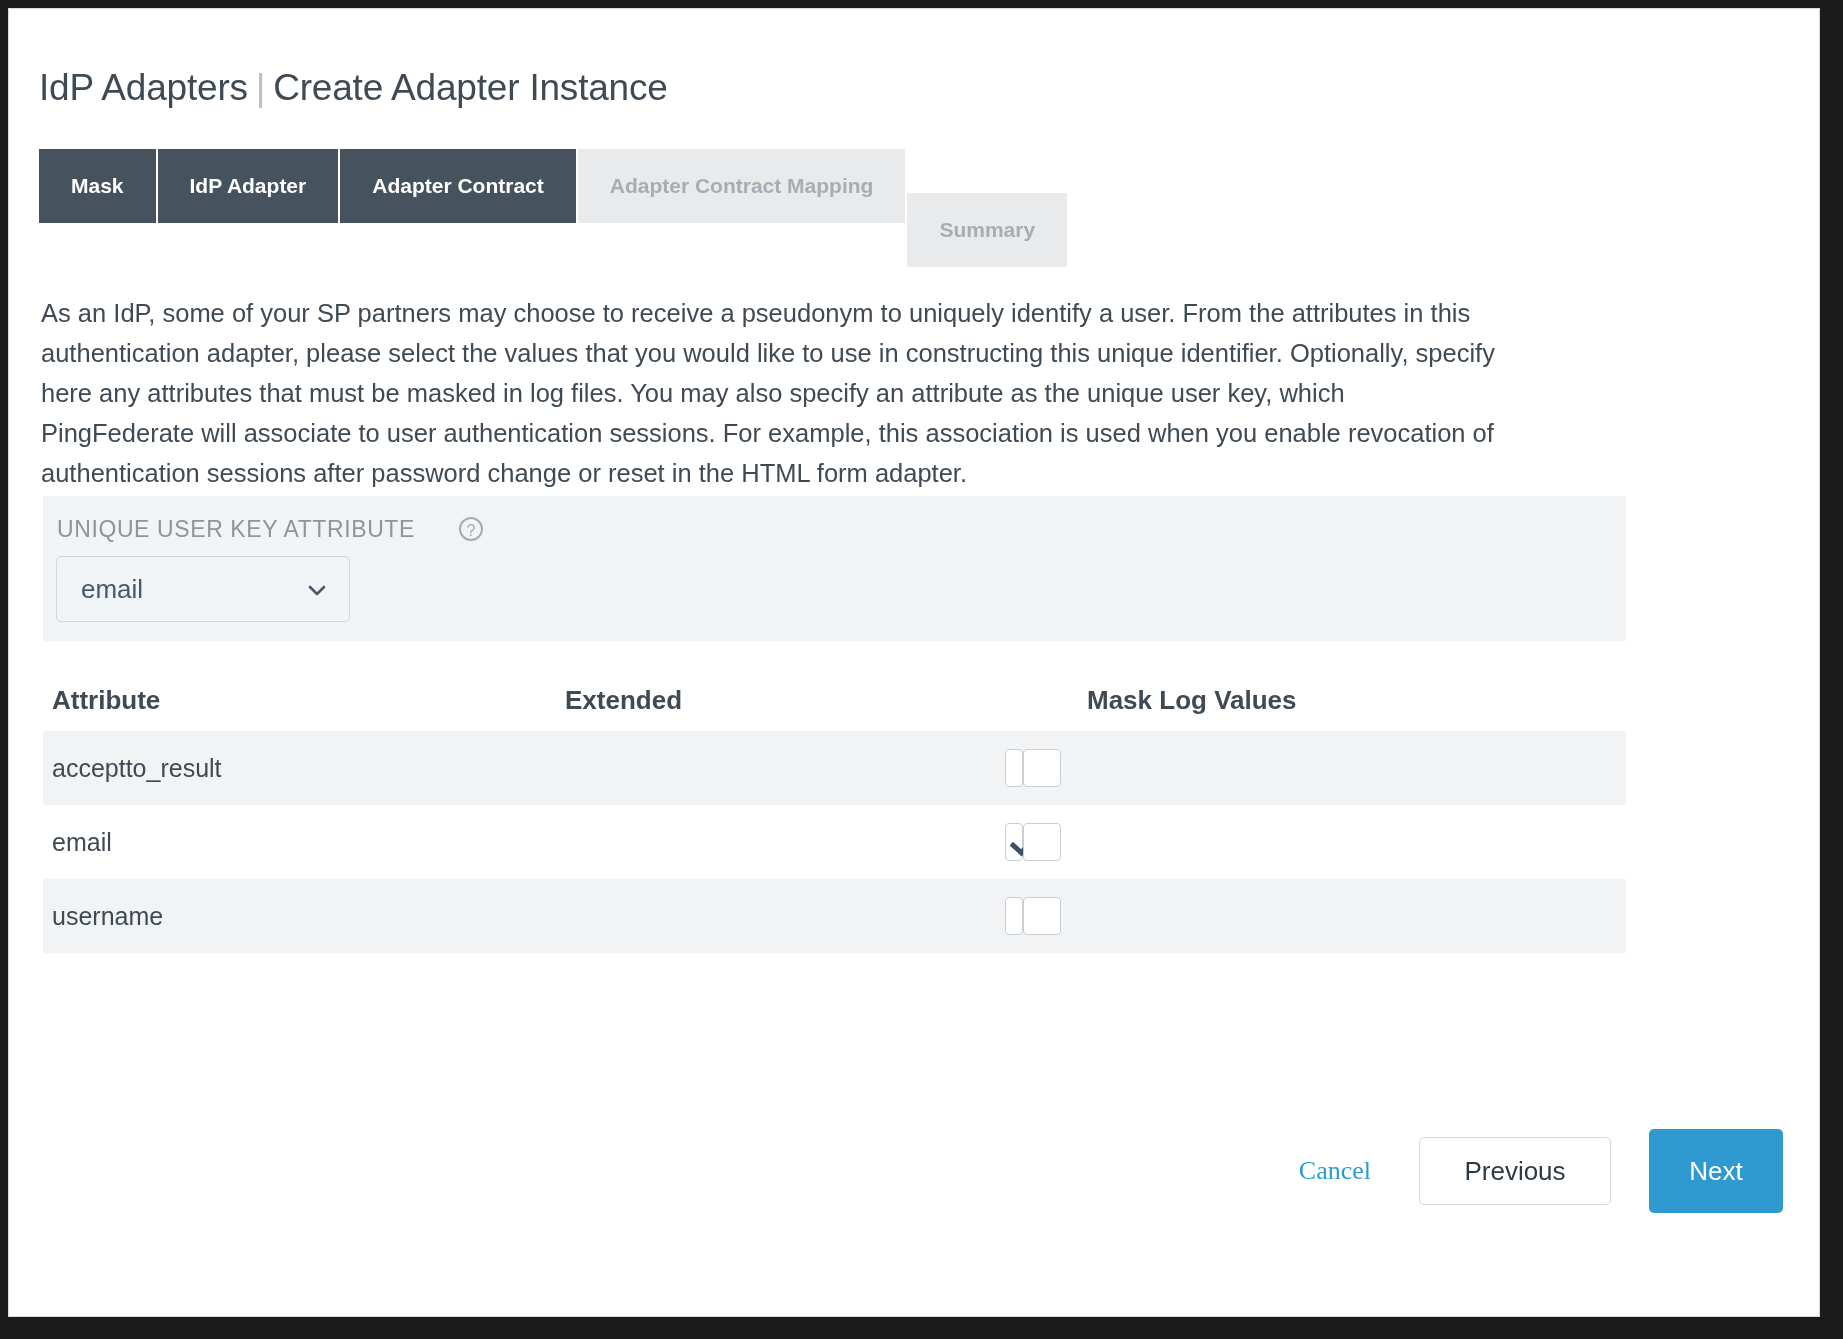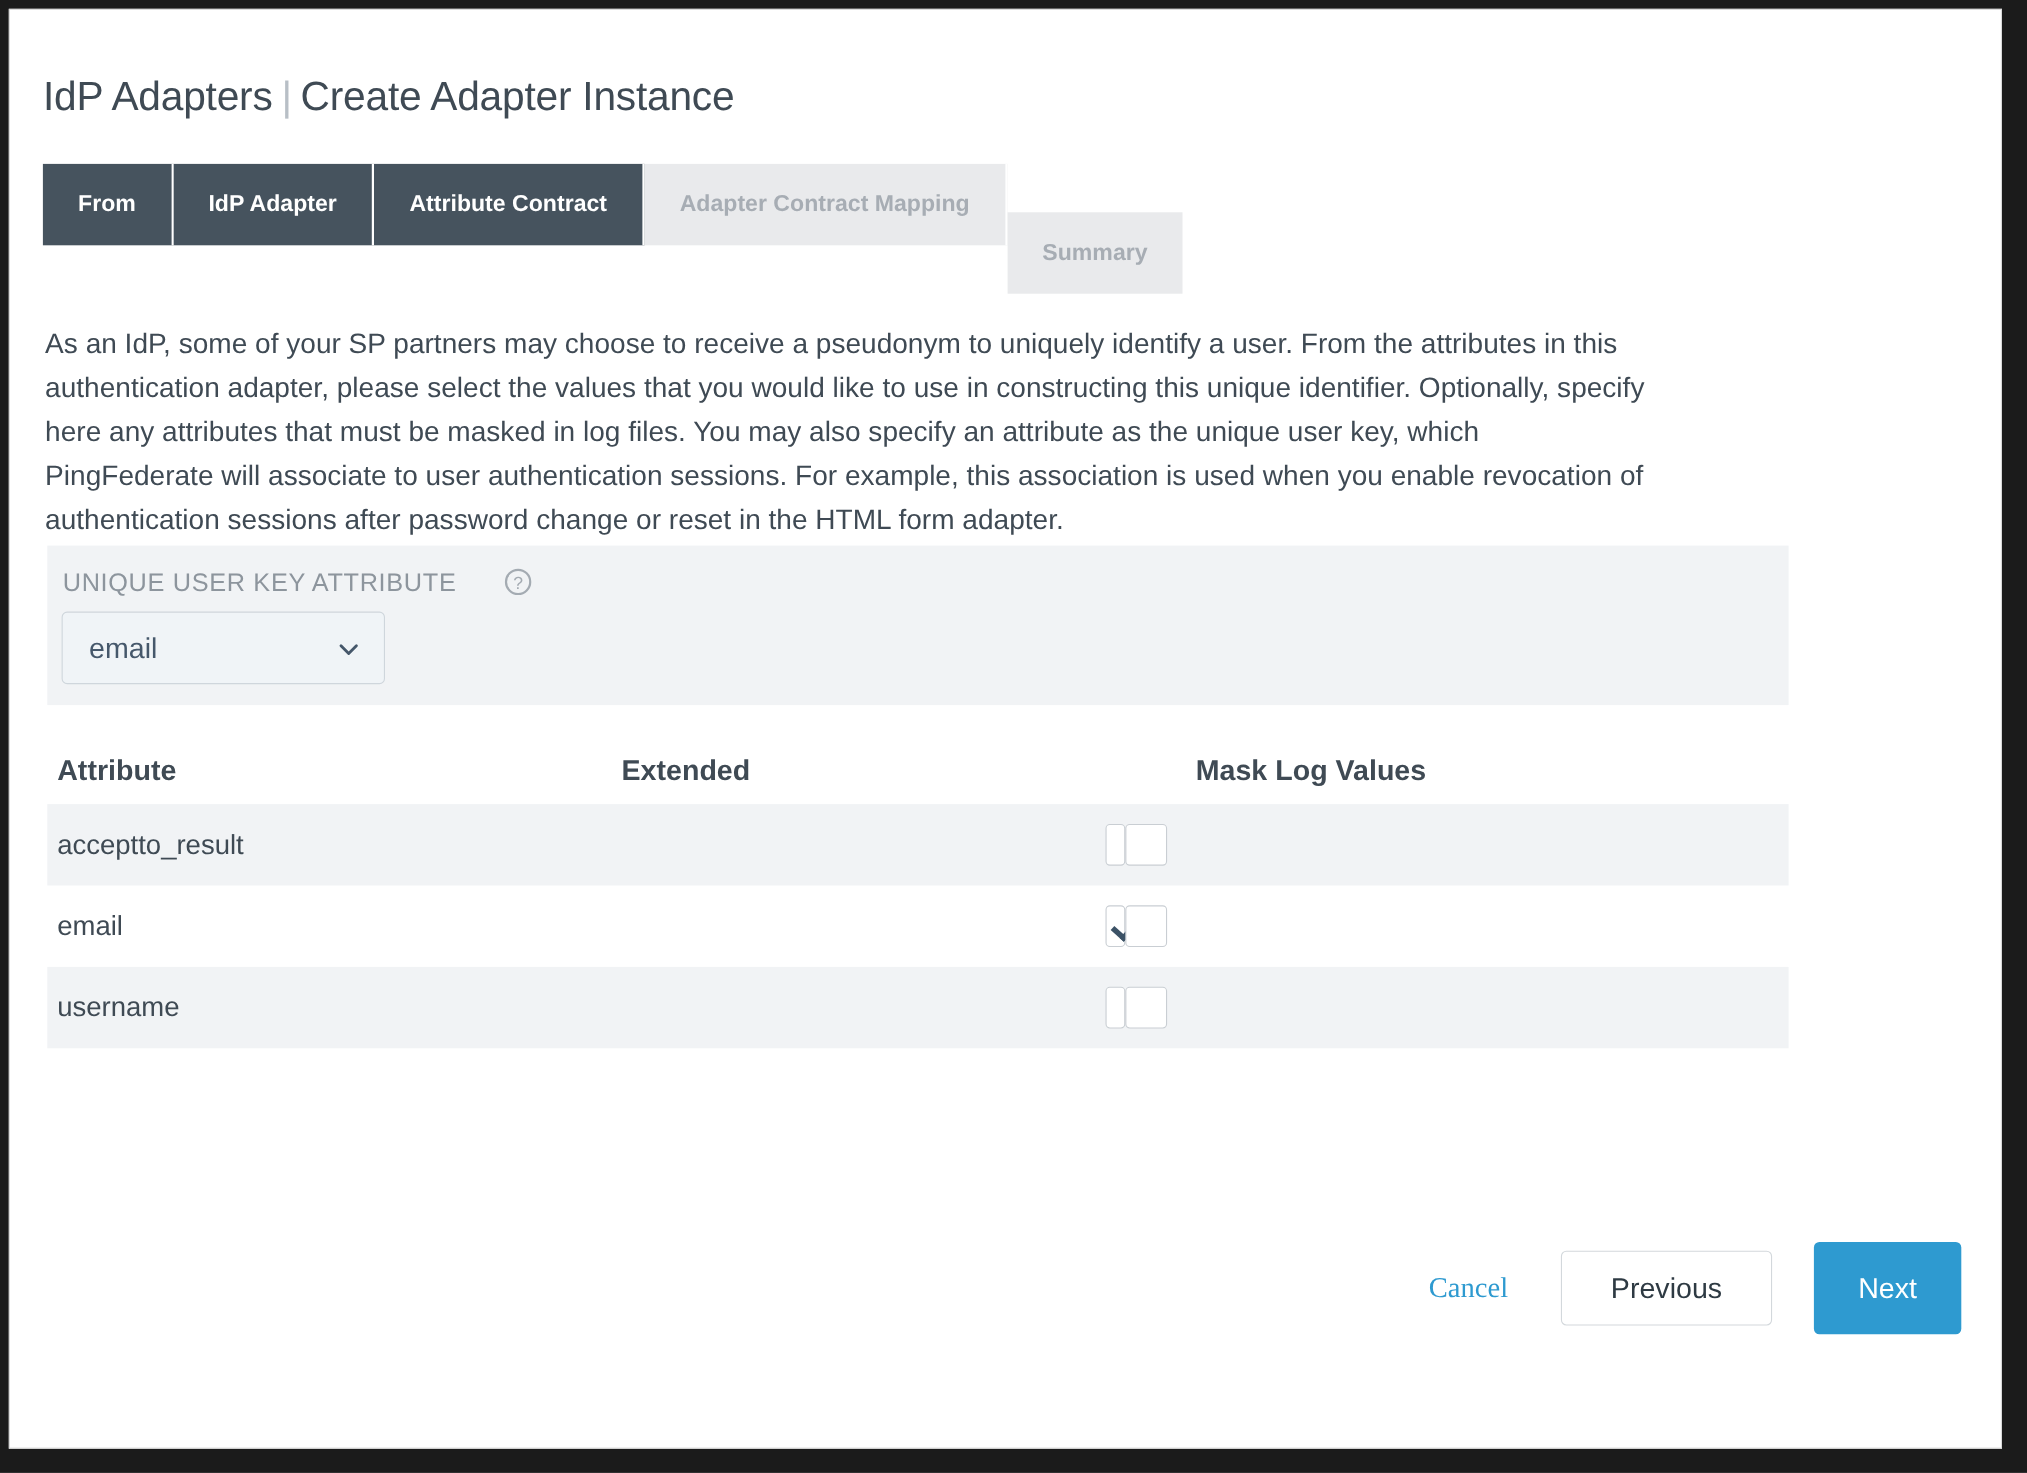--- a/index.html
+++ b/index.html
@@ -276,27 +276,27 @@
 <div id="screen">
   <div id="window">
     <div id="content">
 
       <div class="page-title">
         <span>IdP Adapters</span><span class="sep">|</span><span>Create Adapter Instance</span>
       </div>
 
       <div class="tabbar">
         <div class="tab done">
-            <span>From</span>
+            <span>Mask</span>
           </div>
         <div class="tab done">
             <span>IdP Adapter</span>
           </div>
         <div class="tab done">
-            <span>Attribute Contract</span>
+            <span>Adapter Contract</span>
           </div>
         <div class="tab disabled">
             <span>Adapter Contract Mapping</span>
           </div>
         <div class="tab disabled last">
             <span>Summary</span>
           </div>
       </div>
 
       <p class="description">As an IdP, some of your SP partners may choose to receive a pseudonym to uniquely identify a user. From the attributes in this authentication adapter, please select the values that you would like to use in constructing this unique identifier. Optionally, specify here any attributes that must be masked in log files. You may also specify an attribute as the unique user key, which PingFederate will associate to user authentication sessions. For example, this association is used when you enable revocation of authentication sessions after password change or reset in the HTML form adapter.</p>

